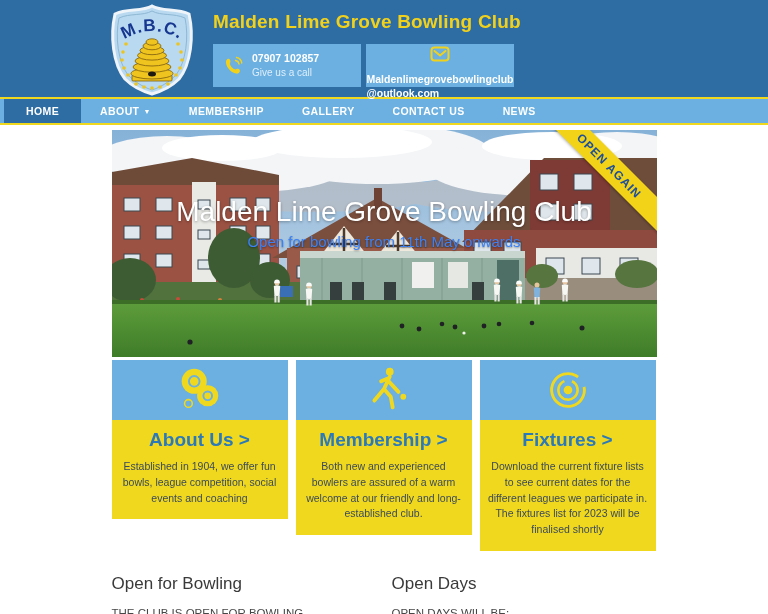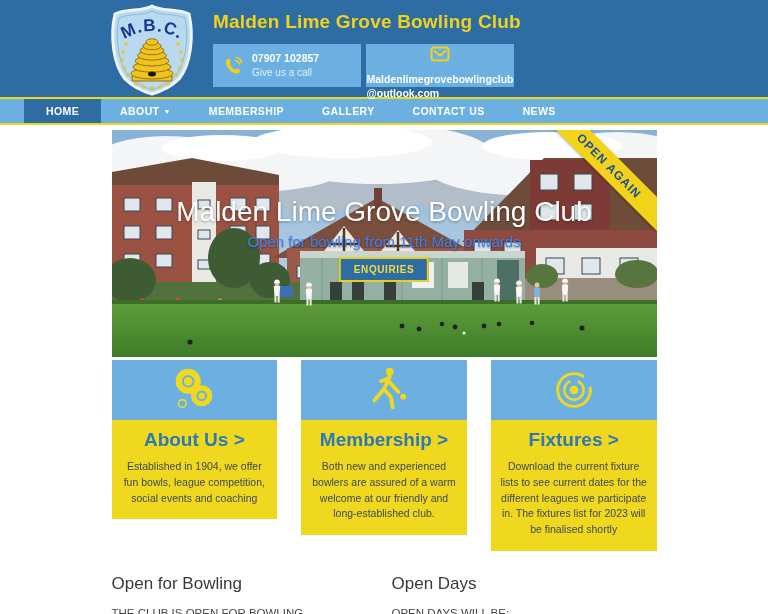--- a/index.html
+++ b/index.html
@@ -34,21 +34,21 @@
   .contact-box .l2.small { font-size:10px; font-weight:normal; color:#dfeefb; }
   .box-location { width:146px; }
   .box-phone { width:148px; }
   .box-email { width:148px;flex-direction:column; }
 
   
   .navbar {
     width:768px; background:#6bb0e0;
     border-top:2px solid #f0d81e; border-bottom:2px solid #f0d81e;
   }
-  .navbar ul { list-style:none; display:flex; padding-left:24px; }
+  .navbar ul { list-style:none; display:flex; padding-left:4px; }
   .navbar li {
     height:24px; line-height:24px; padding:0 19px;
     color:#ffffff; font-size:10.5px; font-weight:bold; letter-spacing:0.4px;
     cursor:pointer; white-space:nowrap;
   }
   .navbar li.active { background:#2e6da4; padding:0 22px; }
   .caret { font-size:7px; vertical-align:1px; margin-left:4px; }
 
   
   .content { width:545px; margin:5px auto 0 auto; }
@@ -73,21 +73,21 @@
   }
   .ribbon {
     position:absolute; top:24px; right:-52px; width:200px;
     transform:rotate(45deg);
     background:#f2d318; color:#1d4f9c;
     font-size:12px; font-weight:bold; letter-spacing:1px; text-align:center;
     padding:5px 0; box-shadow:0 1px 3px rgba(0,0,0,0.3);
   }
 
   
-  .cards { display:flex; gap:24px; margin-top:3px; align-items:flex-start;justify-content:space-between; }
+  .cards { display:flex; gap:8px; margin-top:3px; align-items:flex-start; }
   .card { width:176px; cursor:pointer; }
   .card-top {
     background:#6bb0e0; height:60px;
     display:flex; align-items:center; justify-content:center;
   }
   .card-body { background:#f0d81e; padding:9px 8px 13px 8px; text-align:center; }
   .card-body h3 { color:#2b79b9; font-size:19px; font-weight:bold; margin-bottom:8px; }
   .card-body p { color:#3b4a5a; font-size:10.5px; line-height:1.5; }
 
   
@@ -348,21 +348,20 @@
           <circle cx="387" cy="194" r="2.3"></circle>
             <circle cx="420" cy="193" r="2.3"></circle>
             <circle cx="470" cy="198" r="2.5"></circle>
         </g>
         <circle cx="352" cy="203" r="1.6" fill="#f0f0ec"></circle>
       </svg>
 
       <div class="ribbon">OPEN AGAIN</div>
       <h2 class="hero-title">Malden Lime Grove Bowling Club</h2>
       <p class="hero-sub">Open for bowling from 11th May onwards</p>
-      <button class="enquiries-btn">ENQUIRIES</button>
     </section>
 
     <section class="cards">
       <article class="card">
         <div class="card-top">
           <svg width="52" height="52" viewBox="0 0 54 54">
             <circle cx="21" cy="18" r="13" fill="#f0d81e"></circle>
             <circle cx="21" cy="18" r="5.5" fill="none" stroke="#6bb0e0" stroke-width="2"></circle>
             <circle cx="35" cy="33" r="11" fill="#f0d81e"></circle>
             <circle cx="35" cy="33" r="4.5" fill="none" stroke="#6bb0e0" stroke-width="2"></circle>

